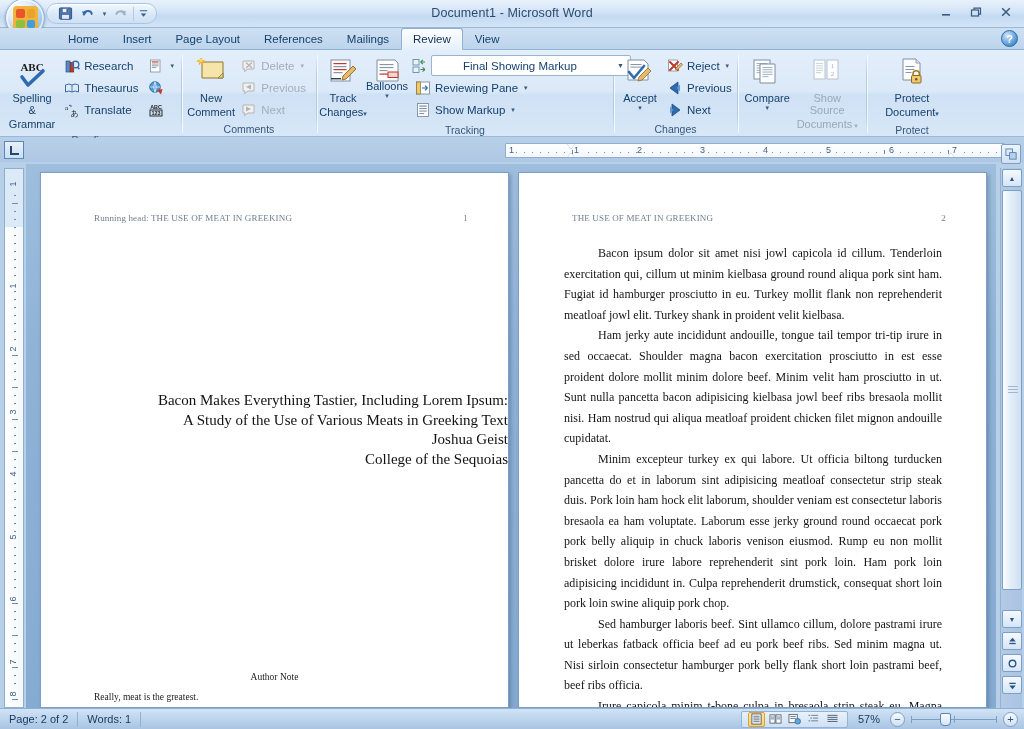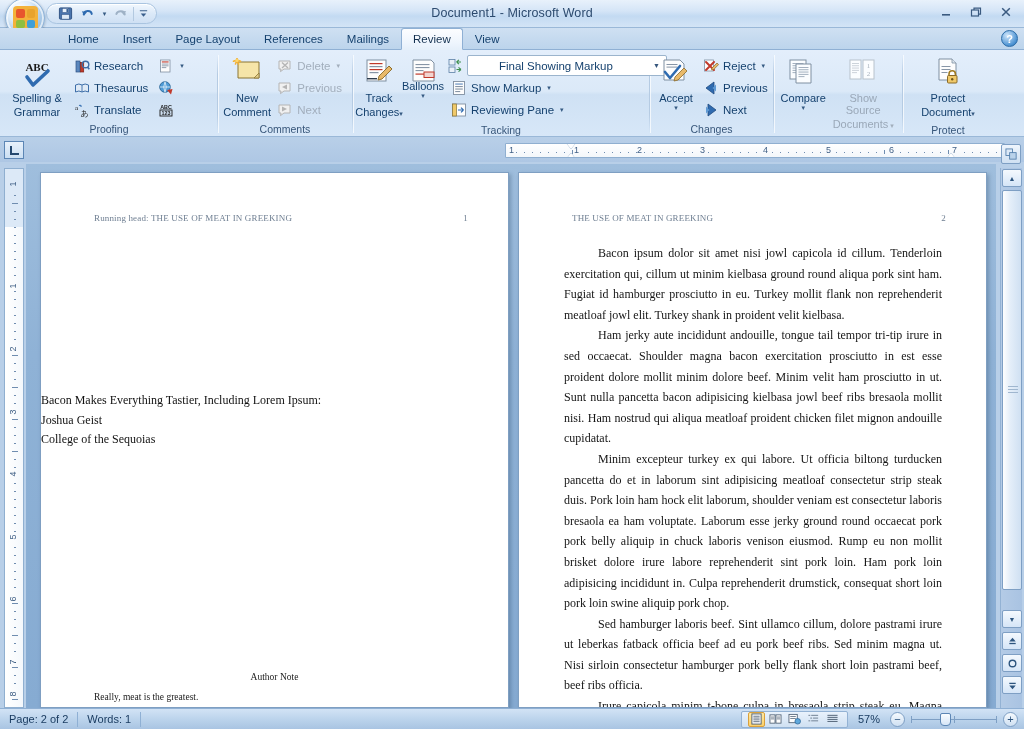--- a/index.html
+++ b/index.html
@@ -180,22 +180,22 @@
   }
   #page1{ left:14px; }
   #page2{ left:492px; }
   .pg-header{
     position:absolute; left:53px; right:40px; top:38px; height:14px;
     display:flex; justify-content:space-between; align-items:center;
     font-size:9px; color:#6f7f92; letter-spacing:.15px; white-space:nowrap;
   }
   .pg-header .hnum{ color:#6f7f92; }
   .title-block{
-    position:absolute; left:0; right:0; top:218px; text-align:left;
-    font-size:12px; line-height:19.5px; color:#111;
+    position:absolute; left:0; right:0; top:218px; text-align:right;
+    font-size:15px; line-height:19.5px; color:#111;
   }
   .author-note{
     position:absolute; left:0; right:0; top:494px; text-align:center;
     font-size:9.5px; line-height:20px;
   }
   .author-note .an-body{ text-align:left; padding-left:53px; }
   .body-col{
     position:absolute; left:45px; right:44px; top:70px;
     font-size:12px; line-height:20.6px; text-align:justify; color:#151515;
   }
@@ -327,21 +327,21 @@
     <div class="tab">Page Layout</div>
     <div class="tab">References</div>
     <div class="tab">Mailings</div>
     <div class="tab active">Review</div>
     <div class="tab">View</div>
     <div class="help-btn">?</div>
   </div>
 
   <div class="ribbon">
 
-    <div class="group" style="width:216px">
+    <div class="group" style="width:180px">
       <div class="group-body">
         <div class="bigbtn" style="width:64px">
           <span class="icon ico32">
             <svg width="32" height="32" viewBox="0 0 32 32">
               <text x="16" y="13" font-family="Liberation Serif, serif" font-size="11" font-weight="bold" text-anchor="middle" fill="#1a1a1a">ABC</text>
               <path d="M6 19 L12 27 L27 13" stroke="#2f6bb0" stroke-width="3.6" fill="none" stroke-linecap="round" stroke-linejoin="round"></path>
             </svg>
           </span>
           <span class="lbl">Spelling &amp;</span>
           <span class="lbl">Grammar</span>
@@ -516,39 +516,39 @@
               </svg>
             </span>
             <div class="dropdown">
               <span class="dd-val">Final Showing Markup</span>
               <span class="dd-arrow">▼</span>
             </div>
           </div>
           <div class="smallbtn">
             <span class="icon ico16">
               <svg width="16" height="16" viewBox="0 0 16 16">
+                <rect x="1.5" y="2" width="13" height="12" fill="#fdfdfd" stroke="#7f8fa1" stroke-width=".9"></rect>
+                <rect x="1.5" y="2" width="4" height="12" fill="#f0c96a" stroke="#8a7432" stroke-width=".7"></rect>
+                <path d="M7 8 H12.5 M12.5 8 L10 5.6 M12.5 8 L10 10.4" stroke="#2f6bb0" stroke-width="1.2" fill="none"></path>
+              </svg>
+            </span>
+            <span class="lbl">Reviewing Pane</span>
+            <span class="caret">▾</span>
+          </div>
+          <div class="smallbtn">
+            <span class="icon ico16">
+              <svg width="16" height="16" viewBox="0 0 16 16">
                 <rect x="2.5" y="1.5" width="11" height="13" fill="#fdfdfd" stroke="#7f8fa1" stroke-width=".9"></rect>
                 <rect x="4.2" y="3.5" width="7.6" height="1.1" fill="#5b87bd"></rect>
                 <rect x="4.2" y="6" width="7.6" height="1.1" fill="#8795a6"></rect>
                 <rect x="4.2" y="8.5" width="7.6" height="1.1" fill="#8795a6"></rect>
                 <rect x="4.2" y="11" width="5" height="1.1" fill="#8795a6"></rect>
               </svg>
             </span>
             <span class="lbl">Show Markup</span>
-            <span class="caret">▾</span>
-          </div>
-          <div class="smallbtn">
-            <span class="icon ico16">
-              <svg width="16" height="16" viewBox="0 0 16 16">
-                <rect x="1.5" y="2" width="13" height="12" fill="#fdfdfd" stroke="#7f8fa1" stroke-width=".9"></rect>
-                <rect x="1.5" y="2" width="4" height="12" fill="#f0c96a" stroke="#8a7432" stroke-width=".7"></rect>
-                <path d="M7 8 H12.5 M12.5 8 L10 5.6 M12.5 8 L10 10.4" stroke="#2f6bb0" stroke-width="1.2" fill="none"></path>
-              </svg>
-            </span>
-            <span class="lbl">Reviewing Pane</span>
             <span class="caret">▾</span>
           </div>
         </div>
       </div>
       <div class="group-label">Tracking</div>
     </div>
     <div class="group-sep"></div>
 
     <div class="group" style="width:123px">
       <div class="group-body">
@@ -817,20 +817,21 @@
 
   <div class="canvas">
 
     <div class="page" id="page1">
       <div class="pg-header">
         <span>Running head: THE USE OF MEAT IN GREEKING</span>
         <span class="hnum">1</span>
       </div>
       <div class="title-block">
         <div>Bacon Makes Everything Tastier, Including Lorem Ipsum:</div>
+        <div>A Study of the Use of Various Meats in Greeking Text</div>
         <div>Joshua Geist</div>
         <div>College of the Sequoias</div>
       </div>
       <div class="author-note">
         <div>Author Note</div>
         <div class="an-body">Really, meat is the greatest.</div>
       </div>
     </div>
 
     <div class="page" id="page2">

